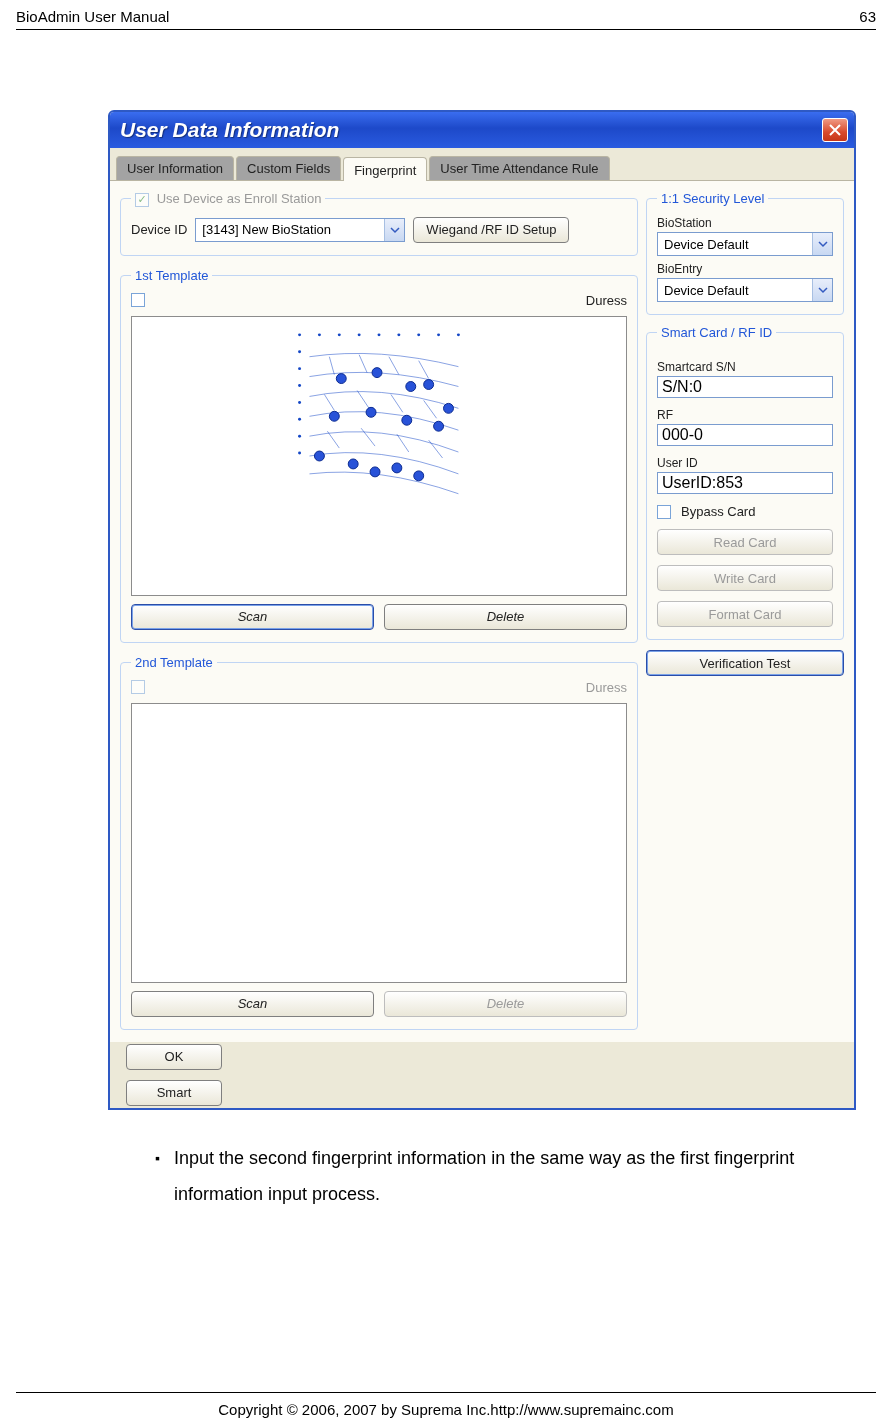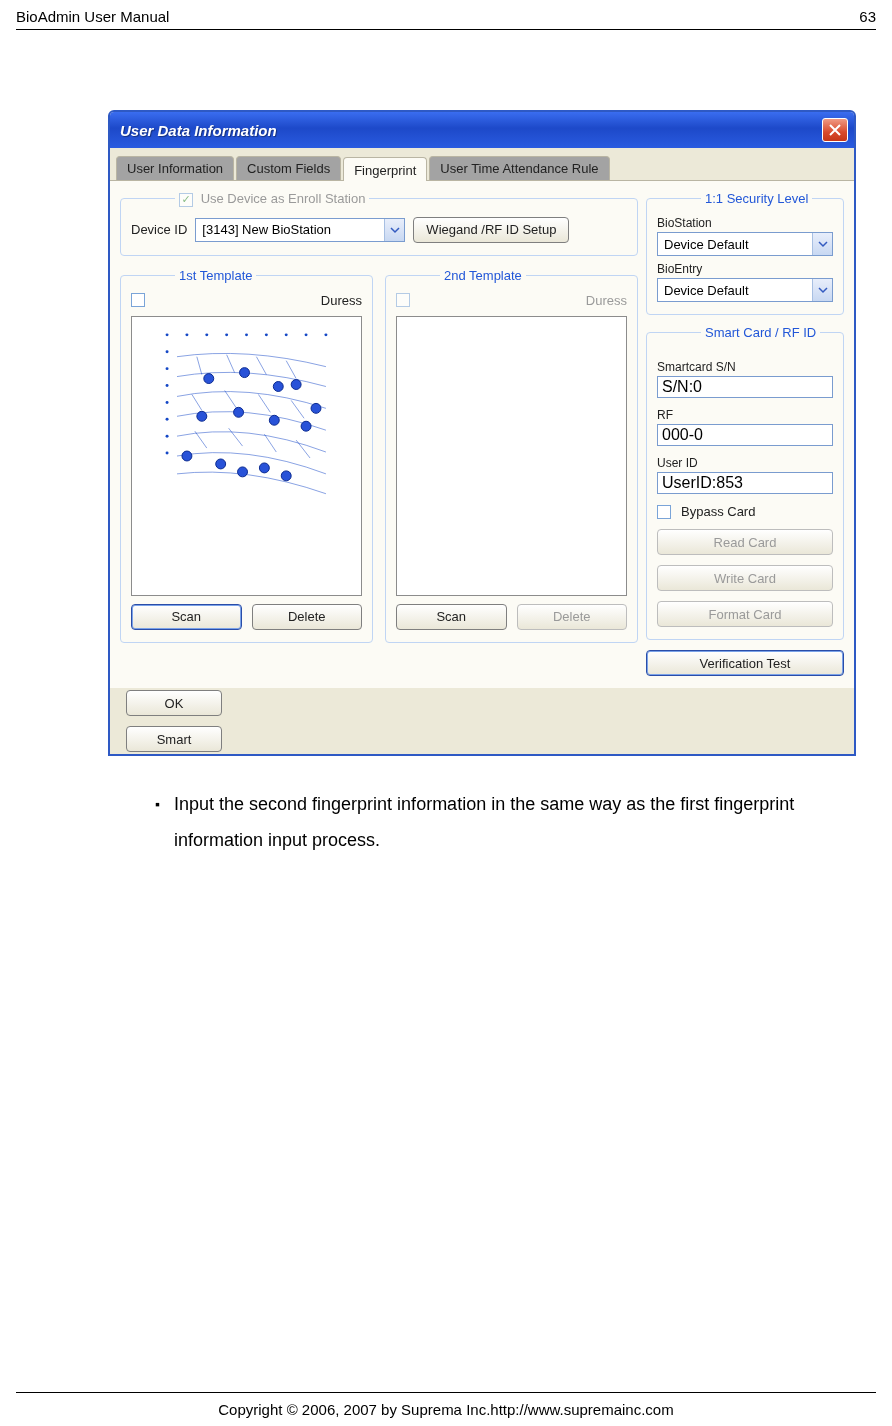--- a/index.html
+++ b/index.html
@@ -53,21 +53,21 @@
     background: linear-gradient(to bottom, #3a6df0 0%, #1d49c9 45%, #2a5be0 100%);
     display: flex;
     align-items: center;
     justify-content: space-between;
     padding: 0 6px 0 10px;
   }
   .titlebar-text {
     color: #fff;
     font-weight: bold;
     font-style: italic;
-    font-size: 15px;
+    font-size: 21px;
     text-shadow: 1px 1px 1px rgba(0,0,0,.4);
   }
   .close-btn {
     width: 26px; height: 24px;
     background: linear-gradient(to bottom, #f09a84, #d94a2c 60%, #c63618);
     border: 1px solid #fff;
     border-radius: 3px;
     display:flex; align-items:center; justify-content:center;
   }
   .close-btn svg { width:14px; height:14px; }
@@ -103,21 +103,20 @@
   .right-col { width:198px; display:flex; flex-direction:column; gap:10px;}
   fieldset {
     border:1px solid #c0d5f4;
     border-radius:4px;
     padding:10px 10px 12px 10px;
     margin:0;
   }
   legend {
     font-size:13px;
     padding:0 4px;
-    margin-left:44px;
   }
   legend.blue { color:#2257d8; }
   legend.gray { color:#9a9a9a; }
   .chk {
     width:14px; height:14px;
     border:1px solid #7aa4d8;
     background:#fff;
     display:inline-flex; align-items:center; justify-content:center;
     margin-right:4px;
   }
@@ -158,36 +157,36 @@
   }
   .btn.primary-outline{
     border:1px solid #2a4da8;
     box-shadow: inset 0 0 0 1px #7aa2e8;
   }
   .btn.disabled{
     color:#9a9a9a;
     border-color:#bdbdbd;
   }
   .btn.fw { width:100%; }
-  .templates-row{ display:flex; gap:12px; }
+  .templates-row{ display:flex; gap:12px;flex-direction:column; }
   .tmpl-fs{
     flex:1;
     display:flex;
     flex-direction:column;
     gap:8px;
   }
   .tmpl-area{
     height:280px;
     border:1px solid #8c8c8c;
     background:#fff;
     position:relative;
   }
   .duress-row{ display:flex; justify-content:space-between; align-items:center; gap:4px;}
   .tmpl-btn-row{ display:flex; gap:10px; }
-  .tmpl-btn-row .btn{ flex:1; }
+  .tmpl-btn-row .btn{ flex:1;font-style:italic; }
   .mini-lbl{ font-size:12px; color:#222; margin-bottom:2px; display:block;}
   .txt-input{
     width:100%;
     border:1px solid #7a9ccf;
     background:#fff;
     height:22px;
     font-size:16px;
     padding:0 4px;
   }
   .stack > * + * { margin-top:10px; }

